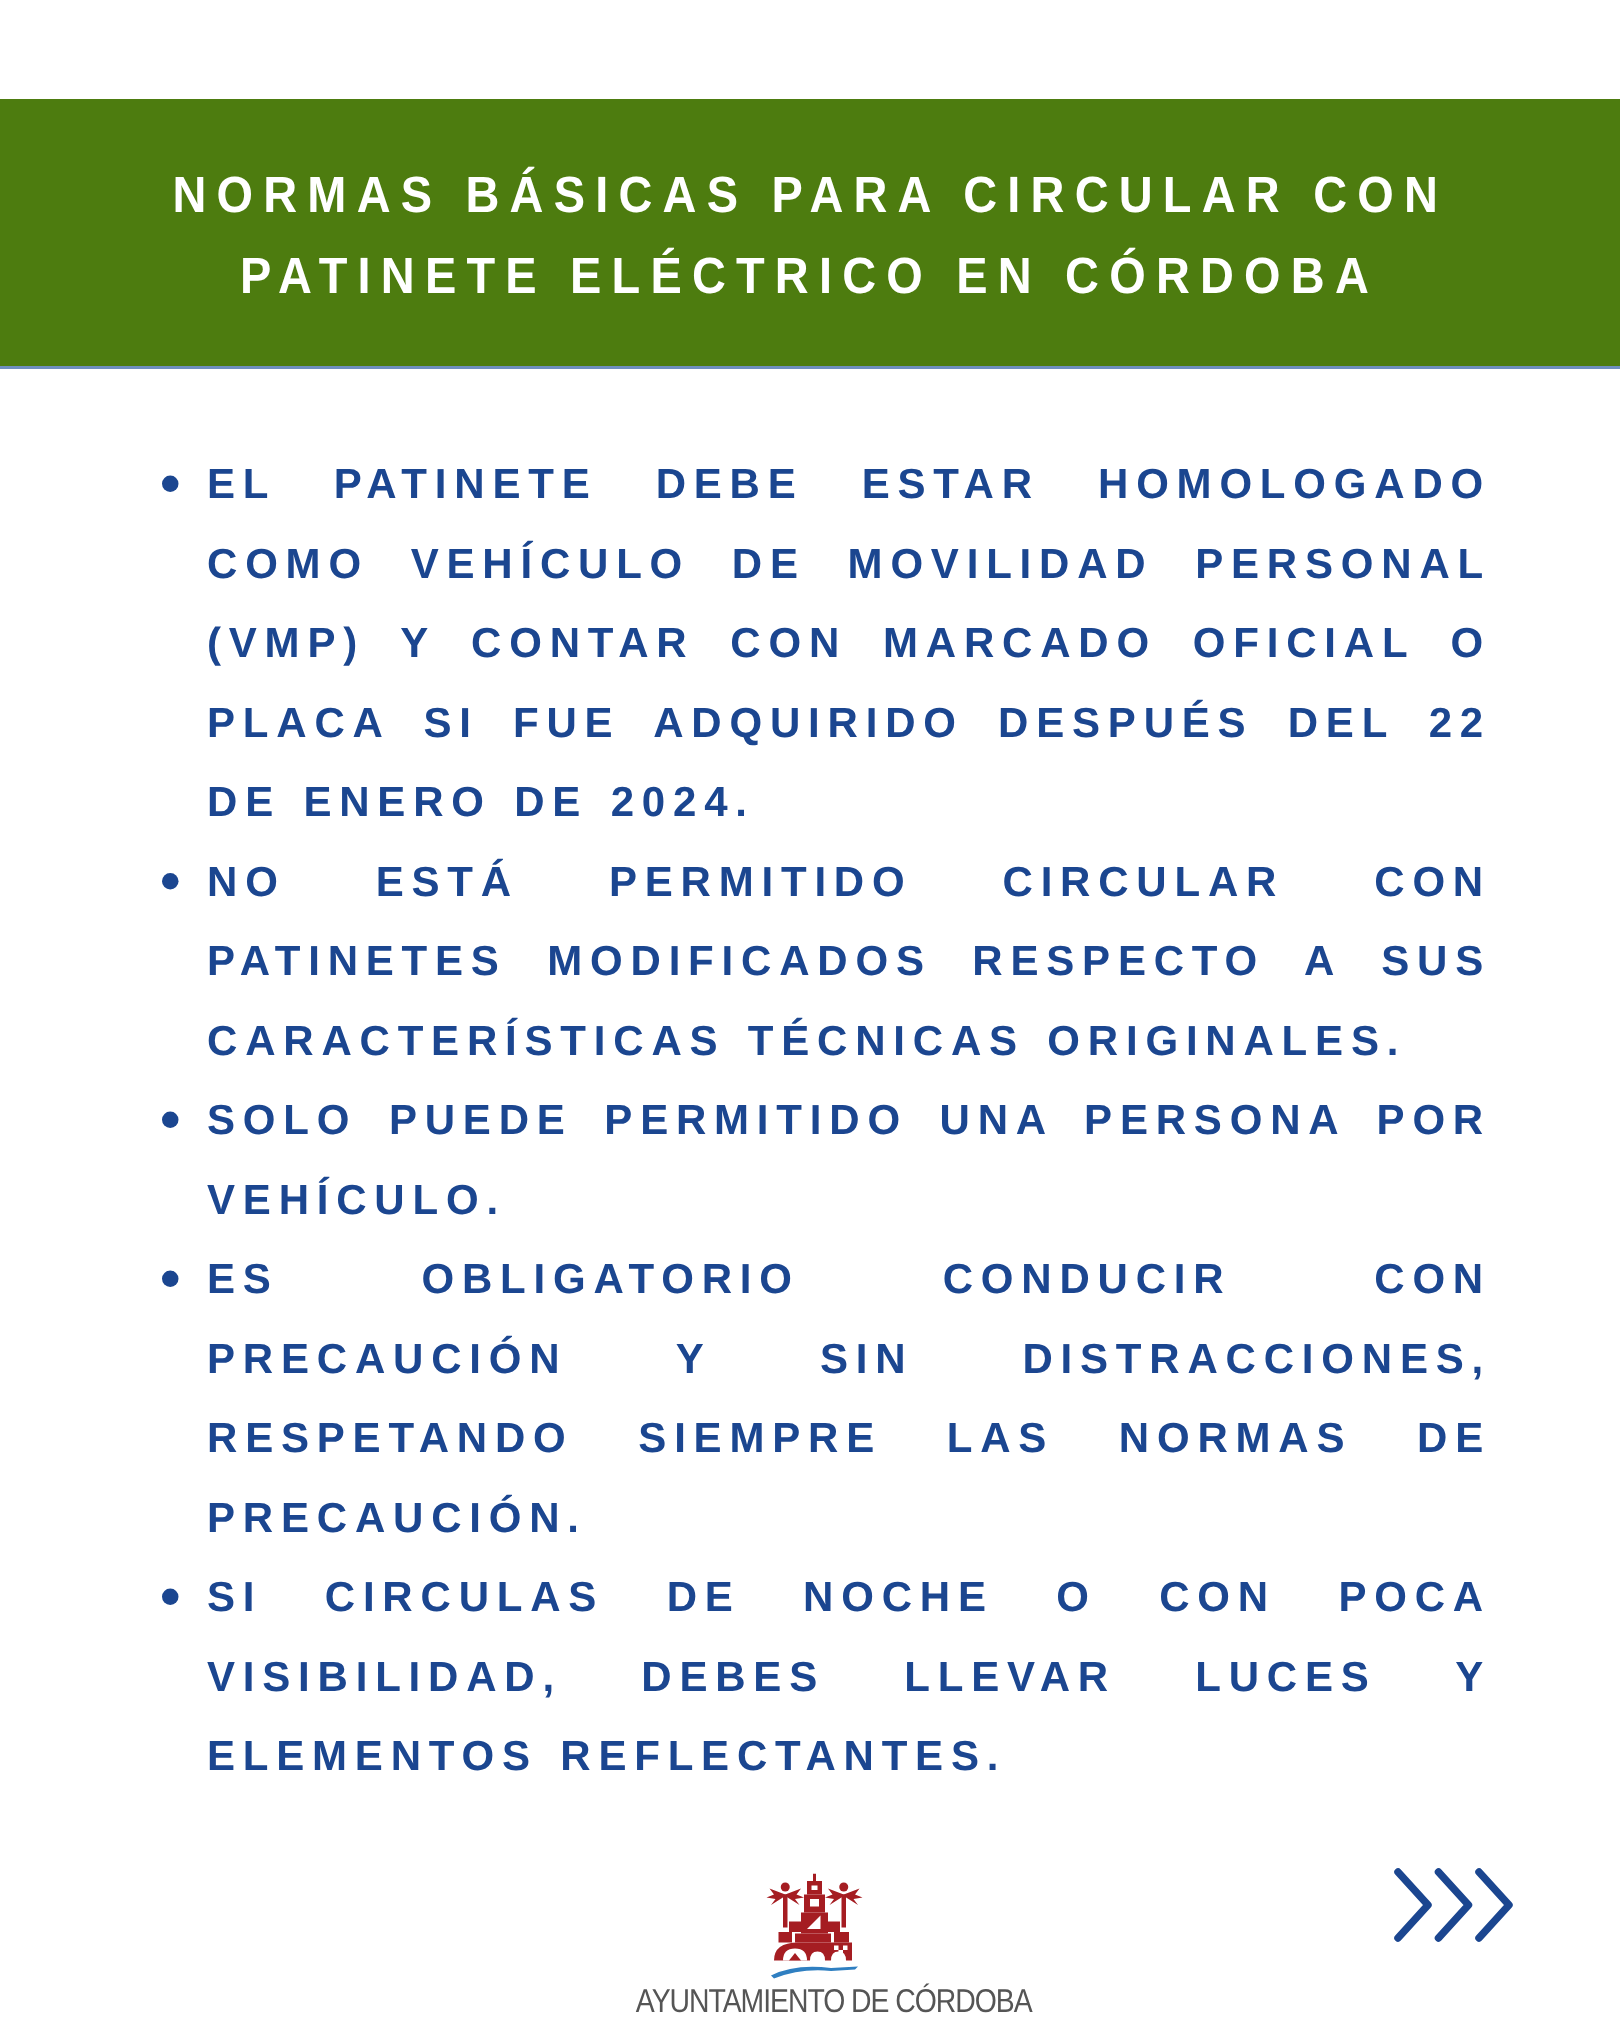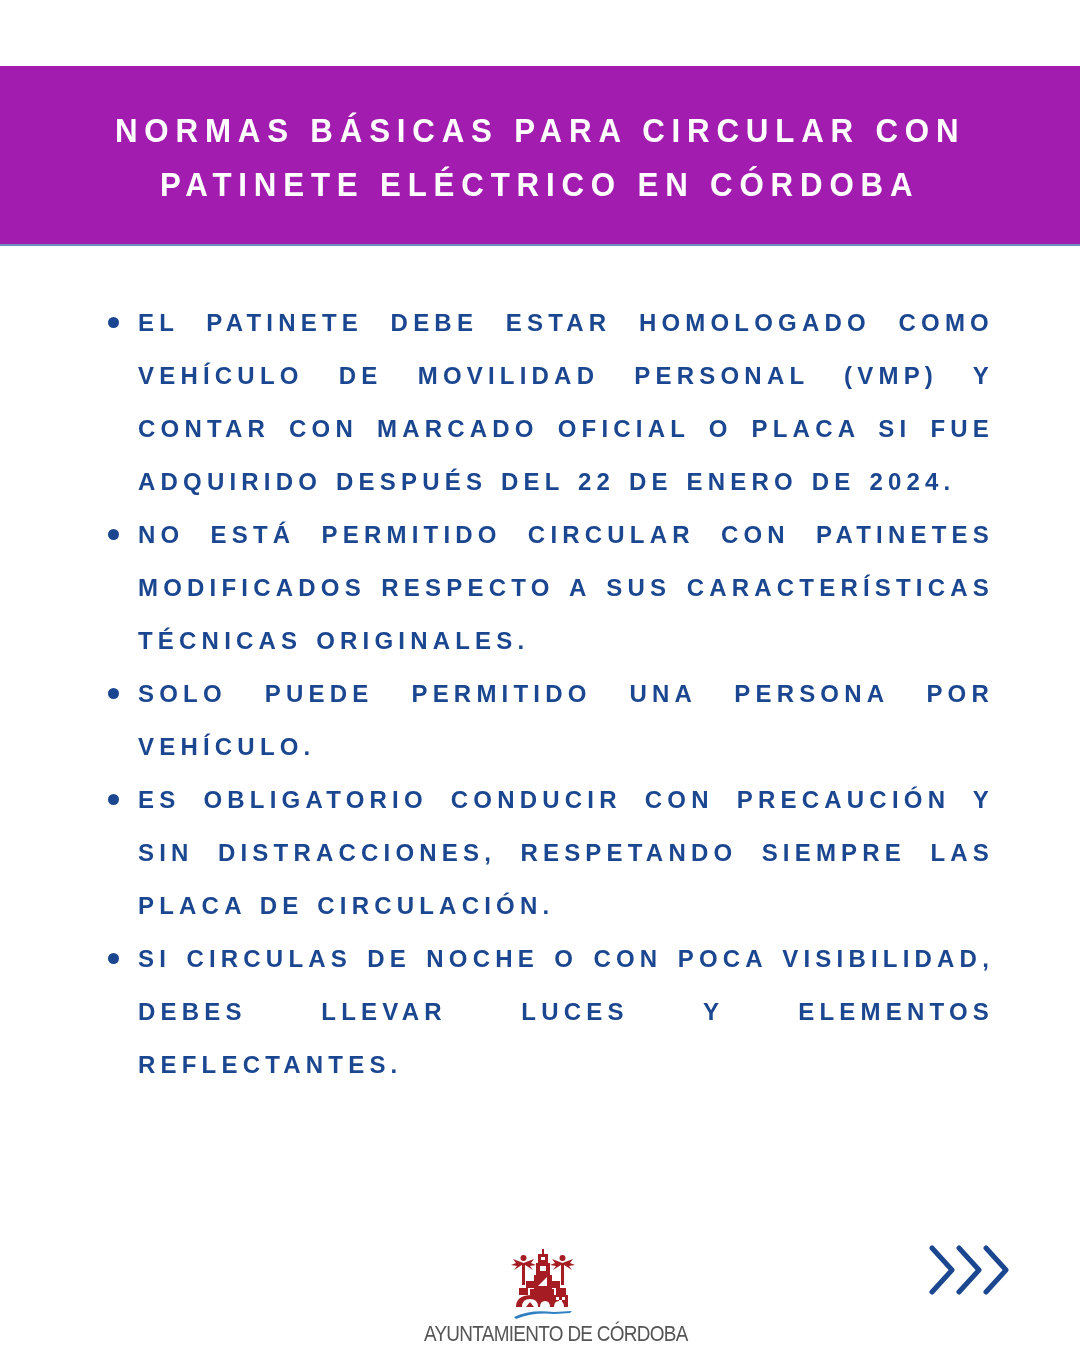--- a/index.html
+++ b/index.html
@@ -13,21 +13,21 @@
     position: relative;
     overflow: hidden;
     font-family: "Liberation Sans", sans-serif;
   }
   .banner {
     position: absolute;
     left: 0;
     top: 66px;
     width: 1080px;
     height: 180px;
-    background: #a21caf;
+    background: #4d7c0f;
     border-bottom: 2px solid #6f8fbf;
     box-sizing: border-box;
   }
   .banner-title {
     position: absolute;
     left: 0;
     top: 0;
     width: 1080px;
     height: 180px;
     display: flex;
@@ -69,21 +69,21 @@
     left: 4px;
     top: 21px;
     width: 11px;
     height: 11px;
     border-radius: 50%;
     background: #1b4690;
   }
   .rule-text {
     display: block;
     font-weight: bold;
-    font-size: 24px;
+    font-size: 28px;
     line-height: 53px;
     letter-spacing: 5.2px;
     text-align: justify;
     text-align-last: left;
     word-spacing: 2px;
   }
   .logo {
     position: absolute;
     left: 405px;
     top: 1249px;
@@ -138,21 +138,21 @@
   <li class="rule">
     <span class="rule-dot"></span>
     <span class="rule-text">NO ESTÁ PERMITIDO CIRCULAR CON PATINETES MODIFICADOS RESPECTO A SUS CARACTERÍSTICAS TÉCNICAS ORIGINALES.</span>
   </li>
   <li class="rule">
     <span class="rule-dot"></span>
     <span class="rule-text">SOLO PUEDE PERMITIDO UNA PERSONA POR VEHÍCULO.</span>
   </li>
   <li class="rule">
     <span class="rule-dot"></span>
-    <span class="rule-text">ES OBLIGATORIO CONDUCIR CON PRECAUCIÓN Y SIN DISTRACCIONES, RESPETANDO SIEMPRE LAS PLACA DE CIRCULACIÓN.</span>
+    <span class="rule-text">ES OBLIGATORIO CONDUCIR CON PRECAUCIÓN Y SIN DISTRACCIONES, RESPETANDO SIEMPRE LAS NORMAS DE PRECAUCIÓN.</span>
   </li>
   <li class="rule">
     <span class="rule-dot"></span>
     <span class="rule-text">SI CIRCULAS DE NOCHE O CON POCA VISIBILIDAD, DEBES LLEVAR LUCES Y ELEMENTOS REFLECTANTES.</span>
   </li>
 </ul>
 
 <div class="logo">
   <svg class="logo-emblem" viewBox="0 0 66 72" xmlns="http://www.w3.org/2000/svg">
 

